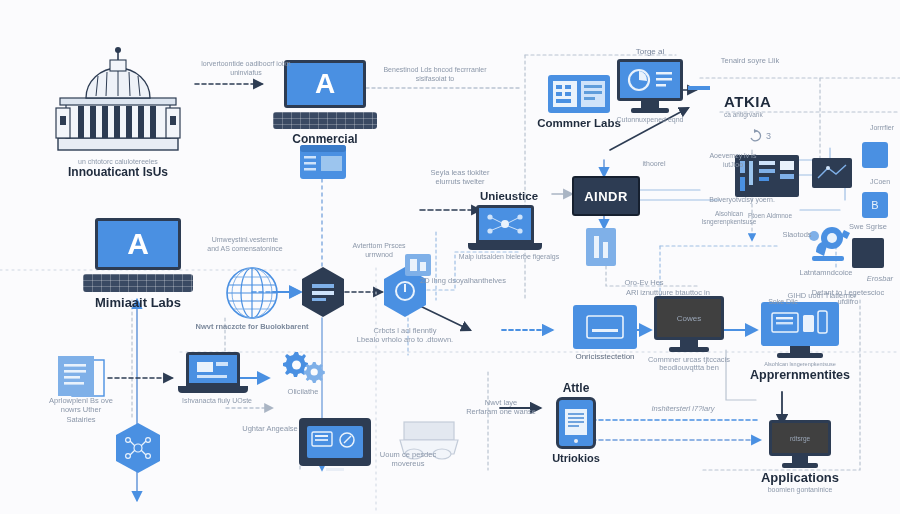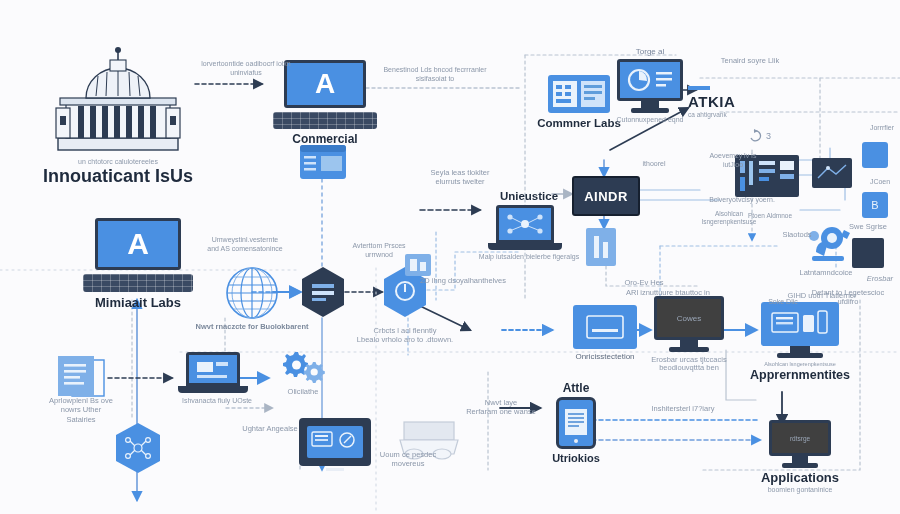--- a/index.html
+++ b/index.html
@@ -180,21 +180,21 @@
       <rect x="62" y="14" width="16" height="11" fill="#f2f5fa" stroke="#2d3c53" stroke-width="1.1"></rect>
       <path d="M70,14 L70,5" stroke="#2d3c53" stroke-width="1.6"></path>
       <circle cx="70" cy="4" r="3" fill="#2d3c53"></circle>
       <rect x="8" y="62" width="14" height="30" fill="#f2f5fa" stroke="#2d3c53" stroke-width="1.2"></rect>
       <rect x="118" y="62" width="14" height="30" fill="#f2f5fa" stroke="#2d3c53" stroke-width="1.2"></rect>
       <rect x="12" y="70" width="6" height="9" fill="#2d3c53"></rect>
       <rect x="122" y="70" width="6" height="9" fill="#2d3c53"></rect>
     </svg>
     <div class="cap" style="margin-top:2px;">
       <div class="s" style="font-size:7px;">un chtotorc calulotereeles</div>
-      <div class="t" style="font-size:18px;">Innouaticant IsUs</div>
+      <div class="t" style="font-size:12px;">Innouaticant IsUs</div>
     </div>
   </div>
 
   <div class="node" style="left:75px;top:218px;width:126px;">
     <div class="mon filled" style="width:86px;">
       <div class="scr" style="height:52px;">
           <span class="glyphA" style="font-size:30px;">A</span>
         </div>
       <div class="kbd" style="width:110px;height:18px;margin:4px 0 0 -12px;"></div>
     </div>
@@ -268,21 +268,21 @@
     </div>
     <div class="cap" style="margin-top:3px;">
       <div class="s" style="font-size:7px;">Cutonnuxpened eqnd</div>
     </div>
   </div>
 
   <div class="node" style="left:688px;top:84px;width:110px;align-items:flex-start;">
     <svg width="22" height="8" viewBox="0 0 22 8">
       <rect x="0" y="2" width="22" height="4" fill="#4a90e2"></rect>
     </svg>
-    <div class="cap" style="align-self:flex-start;text-align:left;margin-top:2px;">
+    <div class="cap" style="align-self:flex-start;text-align:left;margin-top:2px;margin-left:36px;">
       <div class="t" style="font-size:15px;letter-spacing:.5px;">ATKIA</div>
       <div class="s" style="font-size:6.5px;">ca ahtigrvank</div>
     </div>
   </div>
 
   <div class="node" style="left:748px;top:128px;">
     <svg width="30" height="14" viewBox="0 0 30 14">
       <path d="M3,10 A5,5 0 1 0 6,3" fill="none" stroke="#8b9ab0" stroke-width="1.4"></path>
       <path d="M6,1 L6,5 L10,3 Z" fill="#8b9ab0"></path>
       <text x="18" y="11" font-size="9" fill="#8b9ab0" font-family="Liberation Sans, sans-serif">3</text>
@@ -338,21 +338,21 @@
   </div>
 
   <div class="node" style="left:586px;top:228px;">
     <svg width="30" height="38" viewBox="0 0 30 38">
       <rect x="0" y="0" width="30" height="38" rx="2" fill="#7fb0e8"></rect>
       <rect x="8" y="8" width="5" height="22" fill="#e9f2fc"></rect>
       <rect x="17" y="14" width="5" height="16" fill="#e9f2fc"></rect>
     </svg>
   </div>
 
-  <div class="node" style="left:484px;top:190px;width:90px;">
+  <div class="node" style="left:464px;top:190px;width:90px;">
     <div class="cap" style="margin-bottom:2px;">
       <div class="t" style="font-size:11.5px;">Unieustice</div>
     </div>
     <div class="laptop">
       <div class="lid" style="width:58px;height:38px;display:flex;align-items:center;justify-content:center;">
         <svg width="46" height="28" viewBox="0 0 46 28">
           <circle cx="23" cy="14" r="4" fill="#e9f2fc"></circle>
           <circle cx="8" cy="7" r="2.6" fill="#cfe3fa"></circle>
             <circle cx="38" cy="7" r="2.6" fill="#cfe3fa"></circle>
           <circle cx="8" cy="21" r="2.6" fill="#cfe3fa"></circle>
@@ -482,21 +482,21 @@
 
   <div class="node" style="left:634px;top:296px;width:110px;">
     <div class="mon" style="width:70px;">
       <div class="scr" style="height:44px;">
         <span style="font-size:8px;color:#9aa6b7;">Cowes</span>
       </div>
       <div class="stand"></div>
         <div class="base"></div>
     </div>
     <div class="cap" style="margin-top:4px;">
-      <div class="s" style="font-size:7.5px;white-space:normal;width:104px;">Erosbar urcas tjtccacis beodiouvqttta ben</div>
+      <div class="s" style="font-size:7.5px;white-space:normal;width:104px;">Commner urcas tjtccacis beodiouvqttta ben</div>
     </div>
   </div>
 
   <div class="node" style="left:735px;top:292px;width:130px;">
     <div class="cap" style="margin-bottom:2px;">
       <div class="s" style="font-size:7.5px;padding-left:44px;">GIHD uoth Tlatlerner</div>
     </div>
     <div class="mon blueonly" style="width:78px;">
       <div class="scr" style="height:44px;background:#4a90e2;border:none;">
         <svg width="64" height="32" viewBox="0 0 64 32">
@@ -590,21 +590,21 @@
 Lbealo vrholo aro to .dtowvn.</div>
   <div class="lbl" style="left:455px;top:398px;width:92px;font-size:7.5px;">Nwvt laye
 Rerfaram one wanse</div>
   <div class="lbl" style="left:26px;top:396px;width:110px;font-size:7.5px;">Aprlowplenl Bs ove
 nowrs Uther
 Satairies</div>
   <div class="lbl" style="left:604px;top:278px;width:80px;font-size:7.5px;">Oro-Ev Hes</div>
   <div class="lbl" style="left:614px;top:280px;width:96px;font-size:7.5px;opacity:0;"></div>
   <div class="lbl" style="left:620px;top:288px;width:96px;font-size:7.5px;">ARl iznuttuure btauttoc in</div>
   <div class="lbl" style="left:806px;top:288px;width:84px;font-size:7.5px;">Detant to Legetescioc ufdifro</div>
-  <div class="lbl" style="left:640px;top:404px;width:86px;font-size:7.5px;">Inshitersterl i7?iary</div>
+  <div class="lbl" style="left:640px;top:404px;width:86px;font-size:7.5px;font-style:italic;">Inshitersterl i7?iary</div>
   <div class="lbl" style="left:700px;top:196px;width:84px;font-size:7px;">Bclveryotvclsy yoern.</div>
   <div class="lbl" style="left:766px;top:230px;width:62px;font-size:7.5px;">Slaotods</div>
   <div class="lbl" style="left:686px;top:210px;width:86px;font-size:6.5px;">Alsohlcan
 lsngerenpkentsuse</div>
   <div class="lbl" style="left:742px;top:212px;width:56px;font-size:6.5px;">Ptoen Aldmnoe</div>
   <div class="lbl" style="left:700px;top:152px;width:66px;font-size:7px;">Aoevemzy lv Is iutJioo</div>
   <div class="lbl" style="left:860px;top:124px;width:44px;font-size:7px;">Jorrrfier</div>
   <div class="lbl" style="left:858px;top:178px;width:44px;font-size:7px;">JCoen</div>
   <div class="lbl" style="left:836px;top:222px;width:64px;font-size:7.5px;">Swe Sgrise</div>
   <div class="lbl" style="left:848px;top:274px;width:64px;font-size:7.5px;font-style:italic;">Erosbar</div>

